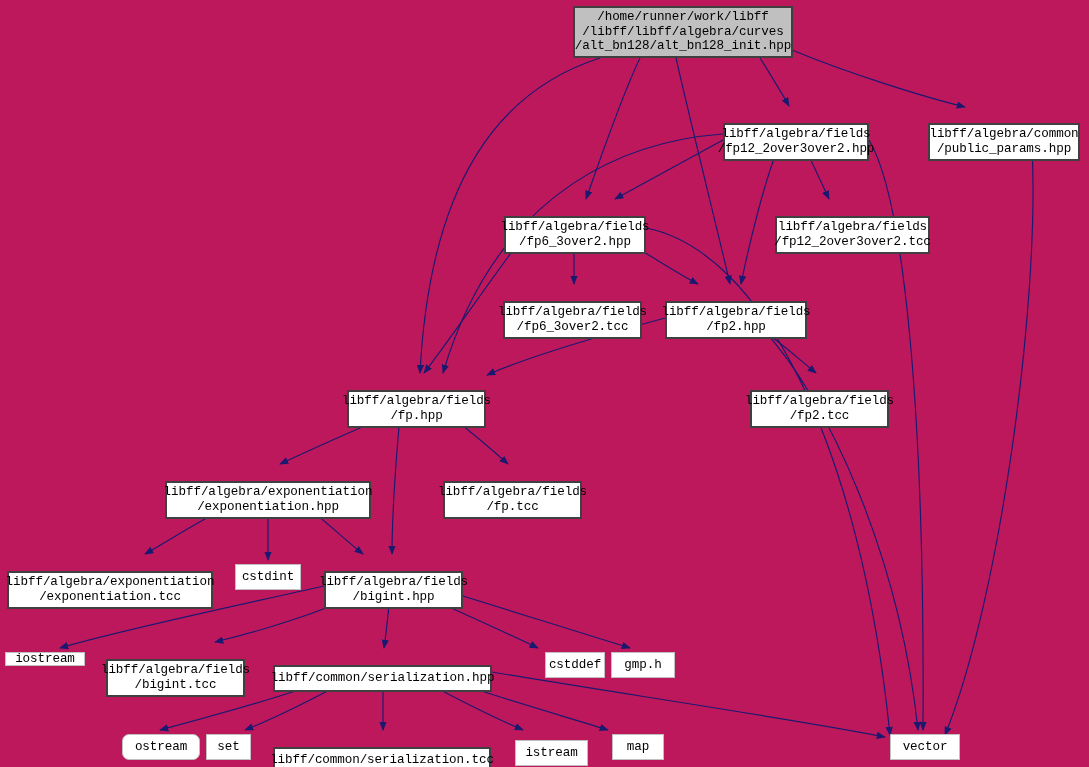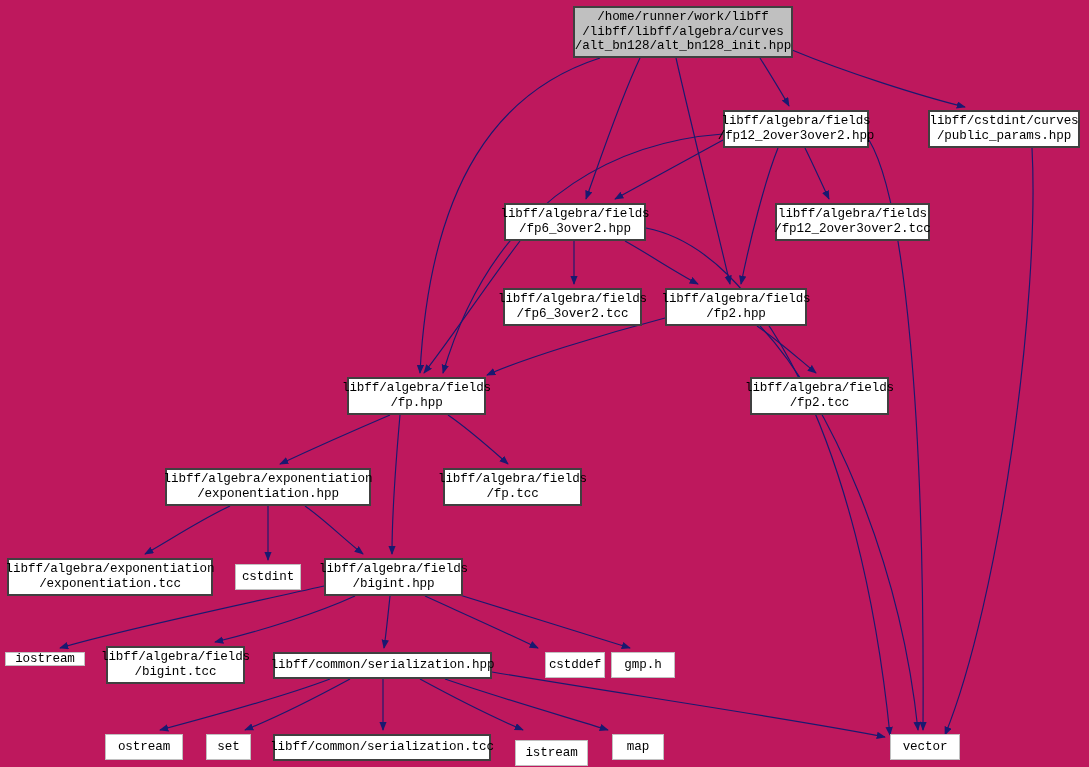--- a/index.html
+++ b/index.html
@@ -32,20 +32,21 @@
     font-size: 12.6px;
     line-height: 1.18;
     color: #000000;
     background: #ffffff;
     white-space: pre;
     letter-spacing: -0.1px;
   }
   
   .node.proj {
     border: 2px solid #404040;
+    margin-top: 13px;
   }
   
   .node.sys {
     border: 1px solid #c0c0c0;
     text-align: right;
   }
   
   .node.root {
     border: 2px solid #404040;
     background: #c0c0c0;
@@ -102,21 +103,21 @@
         <path d="M 445,679 C 500,698 570,718 608,730" marker-end="url(#arrow)"></path>
         <path d="M 492,672 C 610,692 800,720 885,737" marker-end="url(#arrow)"></path>
       </g>
   </svg>
   <div id="node-layer">
       <div class="node root" style="left: 573px; top: 6px; width: 220px; height: 52px;"><span class="lbl">/home/runner/work/libff
 /libff/libff/algebra/curves
 /alt_bn128/alt_bn128_init.hpp</span></div>
       <div class="node proj" style="left: 723px; top: 110px; width: 146px; height: 38px;"><span class="lbl">libff/algebra/fields
 /fp12_2over3over2.hpp</span></div>
-      <div class="node proj" style="left: 928px; top: 110px; width: 152px; height: 38px;"><span class="lbl">libff/cstdint/curves
+      <div class="node proj" style="left: 928px; top: 110px; width: 152px; height: 38px;"><span class="lbl">libff/algebra/common
 /public_params.hpp</span></div>
       <div class="node proj" style="left: 504px; top: 203px; width: 142px; height: 38px;"><span class="lbl">libff/algebra/fields
 /fp6_3over2.hpp</span></div>
       <div class="node proj" style="left: 775px; top: 203px; width: 155px; height: 38px;"><span class="lbl">libff/algebra/fields
 /fp12_2over3over2.tcc</span></div>
       <div class="node proj" style="left: 503px; top: 288px; width: 139px; height: 38px;"><span class="lbl">libff/algebra/fields
 /fp6_3over2.tcc</span></div>
       <div class="node proj" style="left: 665px; top: 288px; width: 142px; height: 38px;"><span class="lbl">libff/algebra/fields
 /fp2.hpp</span></div>
       <div class="node proj" style="left: 750px; top: 377px; width: 139px; height: 38px;"><span class="lbl">libff/algebra/fields
@@ -131,20 +132,20 @@
 /exponentiation.tcc</span></div>
       <div class="node sys" style="left: 235px; top: 564px; width: 66px; height: 26px;"><span class="lbl">cstdint</span></div>
       <div class="node proj" style="left: 324px; top: 558px; width: 139px; height: 38px;"><span class="lbl">libff/algebra/fields
 /bigint.hpp</span></div>
       <div class="node sys" style="left: 5px; top: 652px; width: 80px; height: 14px;"><span class="lbl">iostream</span></div>
       <div class="node proj" style="left: 106px; top: 646px; width: 139px; height: 38px;"><span class="lbl">libff/algebra/fields
 /bigint.tcc</span></div>
       <div class="node proj" style="left: 273px; top: 652px; width: 219px; height: 27px;"><span class="lbl">libff/common/serialization.hpp</span></div>
       <div class="node sys" style="left: 545px; top: 652px; width: 60px; height: 26px;"><span class="lbl">cstddef</span></div>
       <div class="node sys" style="left: 611px; top: 652px; width: 64px; height: 26px;"><span class="lbl">gmp.h</span></div>
-      <div class="node sys" style="left: 105px; top: 734px; width: 78px; height: 26px;"><span class="lbl">ostream</span></div>
+      <div class="node sys" style="left: 122px; top: 734px; width: 78px; height: 26px; border-radius: 7px;"><span class="lbl">ostream</span></div>
       <div class="node sys" style="left: 206px; top: 734px; width: 45px; height: 26px;"><span class="lbl">set</span></div>
       <div class="node proj" style="left: 273px; top: 734px; width: 218px; height: 27px;"><span class="lbl">libff/common/serialization.tcc</span></div>
       <div class="node sys" style="left: 515px; top: 734px; width: 73px; height: 26px; margin-top: 6px;"><span class="lbl">istream</span></div>
       <div class="node sys" style="left: 612px; top: 734px; width: 52px; height: 26px;"><span class="lbl">map</span></div>
       <div class="node sys" style="left: 890px; top: 734px; width: 70px; height: 26px;"><span class="lbl">vector</span></div>
     </div>
 </div>
 
 </body></html>

